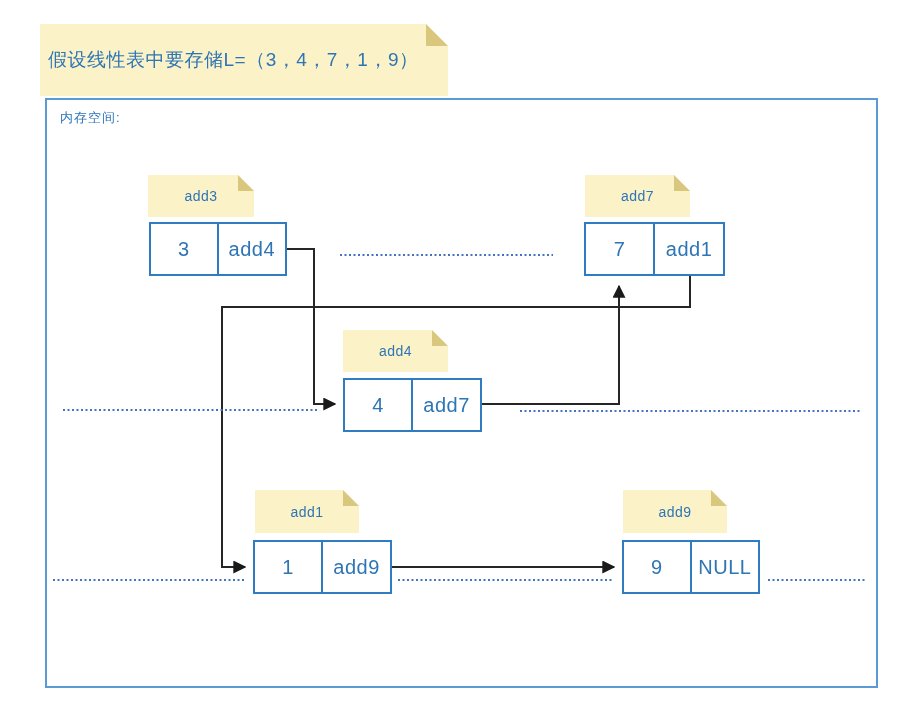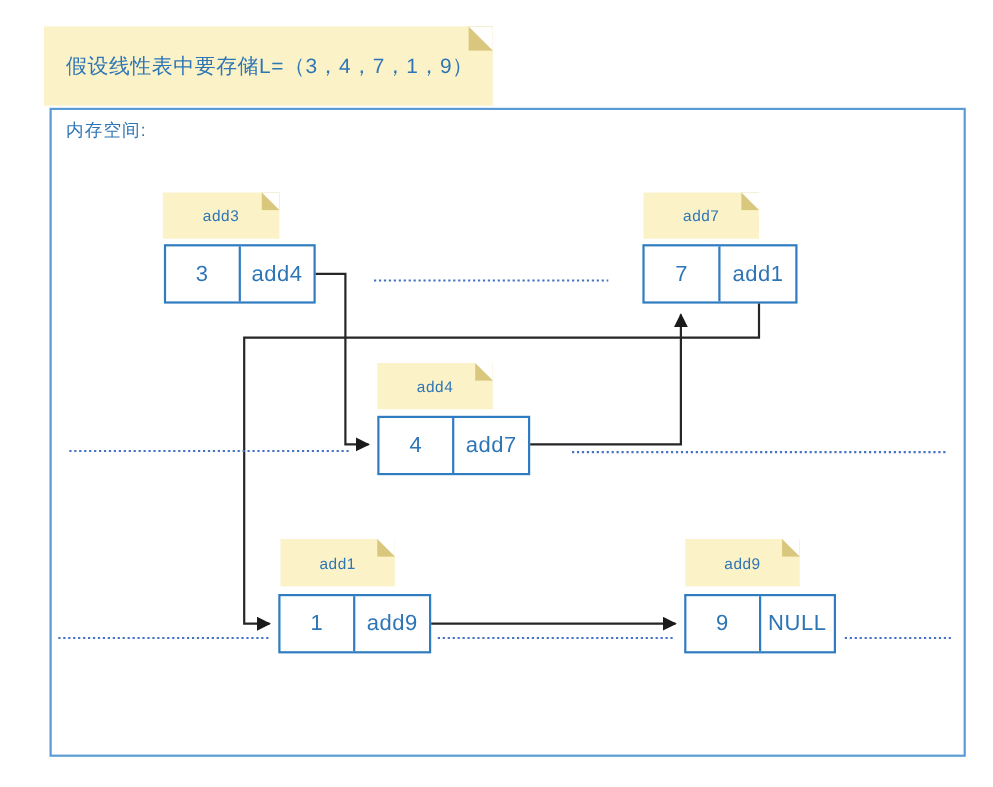--- a/index.html
+++ b/index.html
@@ -24,31 +24,31 @@
   }
   .snote .fold{border-width:0 16px 16px 0;}
   .snote.big .fold{border-width:0 22px 22px 0;}
   .snote-label{
     position:absolute;left:0;top:0;right:0;bottom:0;
     display:flex;align-items:center;justify-content:center;
     font-size:14px;font-weight:400;letter-spacing:0.5px;
   }
   .snote.big .snote-label{
     justify-content:flex-start;
-    padding-left:20px;
+    padding-left:8px;
     font-size:19px;letter-spacing:0.5px;
   }
   
   .membox{
     position:absolute;left:45px;top:98px;width:833px;height:590px;
     border:2px solid #5B9BD5;box-sizing:border-box;background:#ffffff;
   }
   .memlabel{
     position:absolute;left:60px;top:109px;
-    color:#2E75B6;font-size:16px;letter-spacing:1px;
+    color:#2E75B6;font-size:13px;letter-spacing:1px;
   }
   
   .nbox{
     position:absolute;display:flex;
     border:2px solid #2F7CC0;box-sizing:border-box;background:#ffffff;
   }
   .nbox .cell{
     flex:1;display:flex;align-items:center;justify-content:center;
     color:#2E75B6;font-size:20px;letter-spacing:0.5px;
   }

